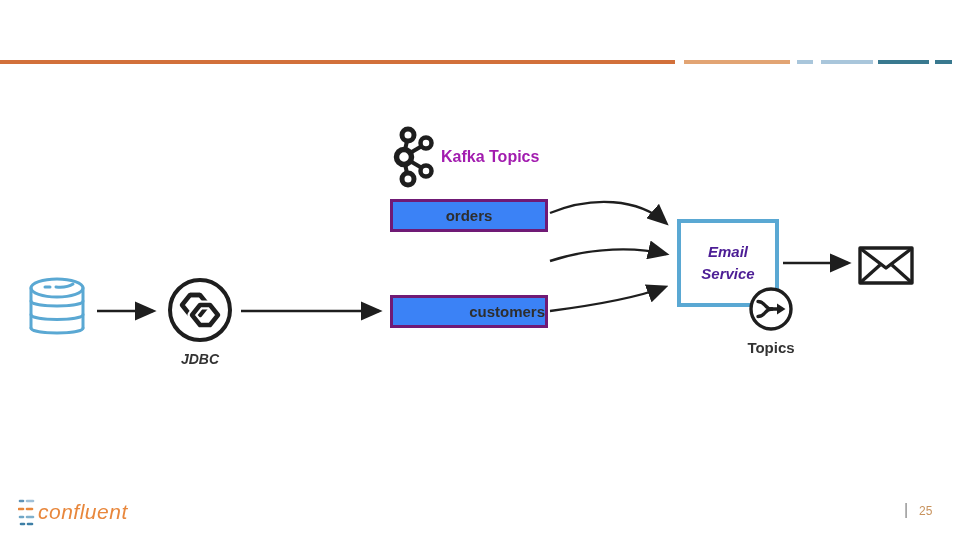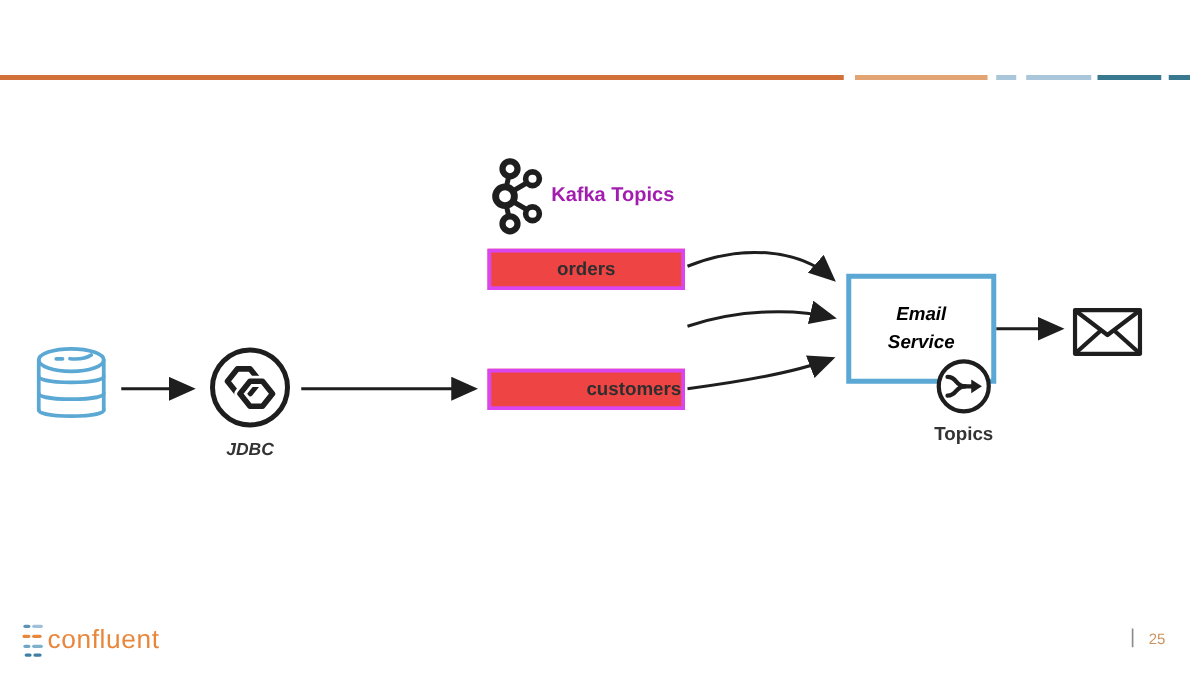--- a/index.html
+++ b/index.html
@@ -21,50 +21,50 @@
   .seg-t1    { left:878px; width:51px;  background:#39798f; }
   .seg-t2    { left:935px; width:17px;  background:#39798f; }
   
   .abs { position:absolute; }
   .kafka-logo { left:391px; top:126px; width:46px; height:62px; }
   .kafka-label {
     left:441px; top:148px; font-size:16px; font-weight:700; color:#a21caf;
   }
   .topic-box {
     left:390px; width:158px; height:33px;
-    border:3px solid #d946ef; background:#ef4444;
+    border:3px solid #701a75; background:#3b82f6;
     display:flex; align-items:center; justify-content:center;
     font-size:15px; font-weight:700; color:#2e2e2e;
   }
   .topic-orders    { top:199px; }
   .topic-payments  { top:247px; }
   .topic-customers { top:295px;justify-content:flex-end; }
   .db-icon   { left:23px;  top:275px; width:68px; height:68px; }
   .jdbc-icon { left:166px; top:276px; width:68px; height:68px; }
   .jdbc-label {
     left:110px; top:350px; width:180px; text-align:center;
     font-size:14px; font-weight:700; color:#333333; line-height:1.32;font-style:italic;
   }
   .service-box {
-    left:677px; top:219px; width:120px; height:88px;
+    left:677px; top:219px; width:102px; height:88px;
     border:4px solid #5aa8d3; background:#ffffff;
     display:flex; flex-direction:column; align-items:center; justify-content:center;
-    font-size:15px; font-weight:700; font-style:italic; color:#000000; line-height:1.45;
+    font-size:15px; font-weight:700; font-style:italic; color:#4c1d95; line-height:1.45;
   }
   .joins-icon { left:748px; top:286px; width:46px; height:46px; }
   .joins-label {
     left:741px; top:339px; width:60px; text-align:center;
     font-size:15px; font-weight:700; color:#333333;
   }
   .mail-icon { left:858px; top:246px; width:56px; height:39px; }
   .arrow-layer { left:0; top:0; width:960px; height:540px; pointer-events:none; }
   
   .logo { left:18px; top:498px; display:flex; align-items:center; }
   .logo-mark { width:18px; height:28px; margin-right:2px; }
-  .logo-word { font-size:21px; color:#e8873c; letter-spacing:0.5px; }
+  .logo-word { font-size:21px; color:#e8873c; letter-spacing:0.5px;font-style:italic; }
   .page-divider { left:904px; top:501px; font-size:16px; color:#8a8a8a; font-weight:400; }
   .page-number  { left:919px; top:504px; font-size:12px; color:#c8935e; }
 </style>
 </head>
 <body>
 
 <div id="slide">
 
   <div class="rule-seg seg-main"></div>
   <div class="rule-seg seg-o2"></div>

